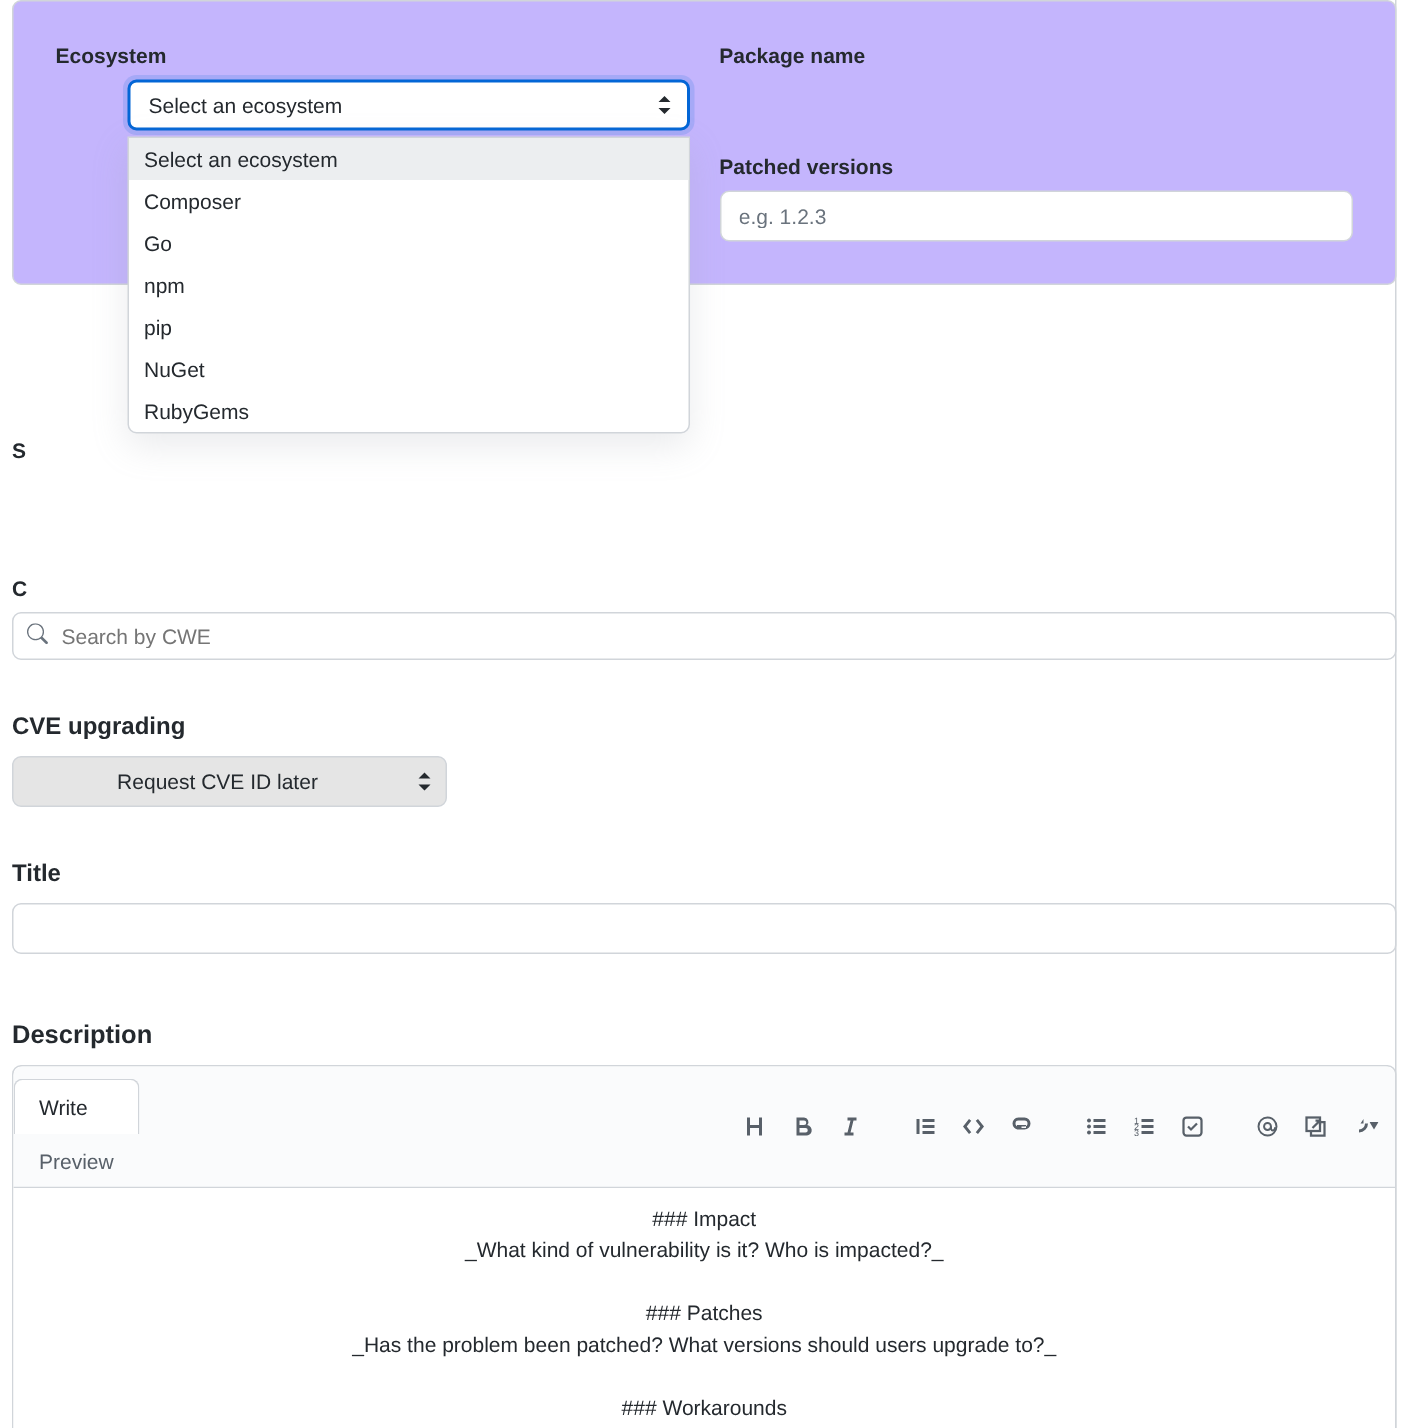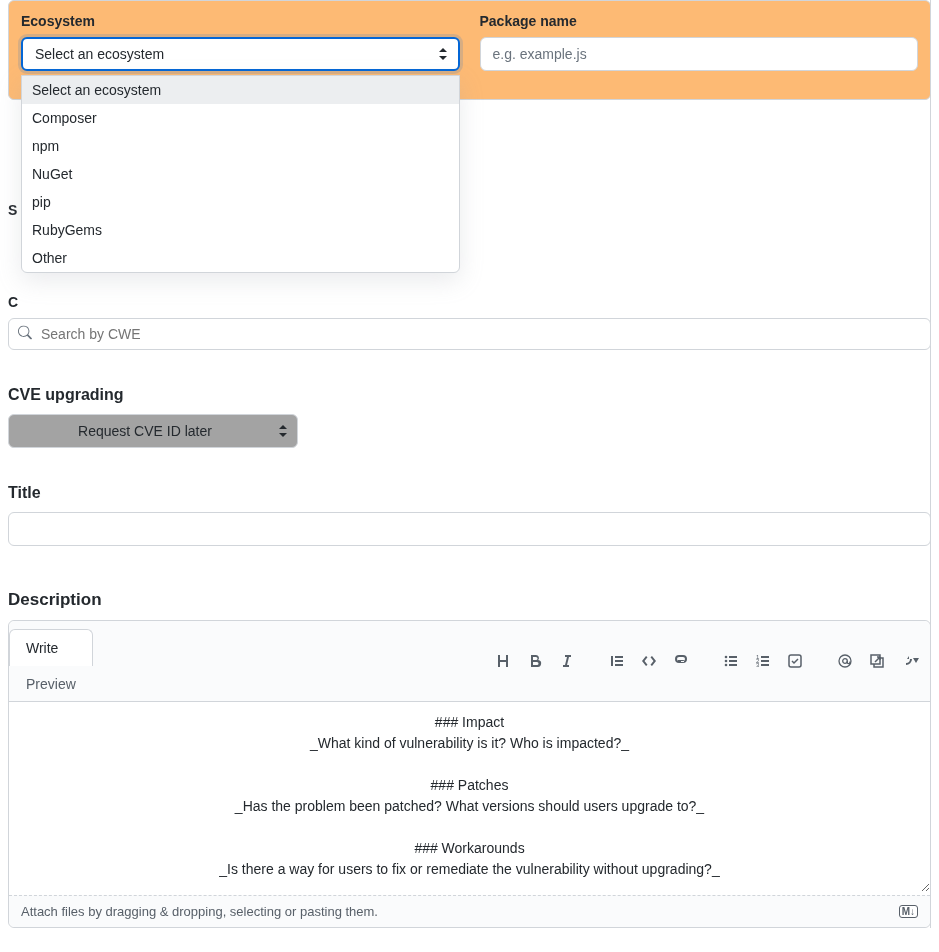--- a/index.html
+++ b/index.html
@@ -7,22 +7,22 @@
   font-family: -apple-system, BlinkMacSystemFont, "Segoe UI", Helvetica, Arial, sans-serif;
   font-size: 14px;
   color: #24292e;
   background: #fff;
   width: 939px;
   padding: 0 8px;
 }
 .affected-box {
   border: 1px solid #d1d5da;
   border-radius: 6px;
-  background: #fdba74;
-  padding: 12px;
+  background: #c4b5fd;
+  padding: 28px;
   position: relative;
   margin-top: 0;
 }
 .field-row { display: flex; gap: 20px; margin-bottom: 16px; }
 .field-col { flex: 1; position: relative; }
 .field-label {
   font-weight: 600;
   font-size: 14px;
   margin-bottom: 8px;
   display: block;
@@ -119,21 +119,21 @@
   font-size: 16px;
   color: #24292e;
   margin-bottom: 10px;
 }
 .req-select {
   width: 290px;
   padding: 6px 28px 6px 12px;
   border: 1px solid #d1d5da;
   border-radius: 6px;
   font-size: 14px;
-  background: #a3a3a3;
+  background: #e5e5e5;
   color: #24292e;
   position: relative;
   cursor: pointer;
   height: 34px;
 }
 .req-wrap { position: relative; display: inline-block; }
 
 .title-input {
   width: 100%;
   padding: 8px 12px;
@@ -239,47 +239,50 @@
 </head>
 <body>
 
 <div style="position:relative;">
 <div class="side-line-right"></div>
 
 <div class="affected-box">
   <div class="field-row">
     <div class="field-col">
       <label class="field-label">Ecosystem</label>
-      <div style="position:relative;">
+      <div style="position:relative;margin-left:48px;">
         <button class="dropdown-closed">
           <span>Select an ecosystem</span>
           <span class="sort-caret">
             <svg width="10" height="14" viewBox="0 0 10 14">
                   <path d="M5 1 L9 5 L1 5 Z M5 13 L1 9 L9 9 Z" fill="#24292e"></path>
                 </svg>
           </span>
         </button>
         <div class="dropdown-list" id="eco-list">
               <div class="dropdown-item selected">Select an ecosystem</div>
               <div class="dropdown-item">Composer</div>
+              <div class="dropdown-item">Go</div>
               <div class="dropdown-item">npm</div>
+              <div class="dropdown-item">pip</div>
               <div class="dropdown-item">NuGet</div>
-              <div class="dropdown-item">pip</div>
               <div class="dropdown-item">RubyGems</div>
-              <div class="dropdown-item">Other</div>
             </div>
       </div>
     </div>
     <div class="field-col">
       <label class="field-label">Package name</label>
-      <input class="text-input" placeholder="e.g. example.js" style="">
     </div>
   </div>
   <div class="field-row" style="margin-bottom:0;">
     <div class="field-col"></div>
+    <div class="field-col">
+      <label class="field-label">Patched versions</label>
+      <input class="text-input" placeholder="e.g. 1.2.3" style="">
+    </div>
   </div>
 </div>
 
 <div style="height:52px;"></div>
 <div class="truncated-label" style="margin-top:50px; margin-bottom:4px;">S</div>
 <div style="height:72px;"></div>
 <div class="c-label">C</div>
 
 <div class="search-cwe">
   <span class="icon">

